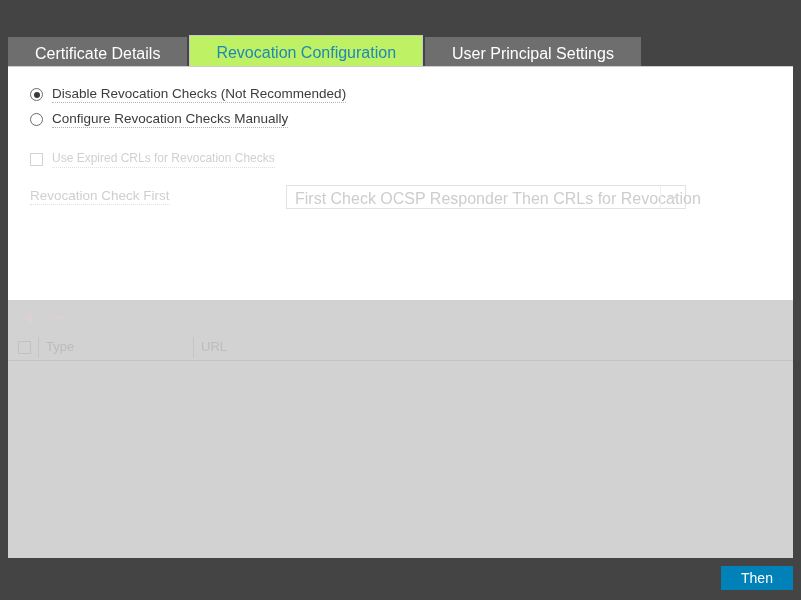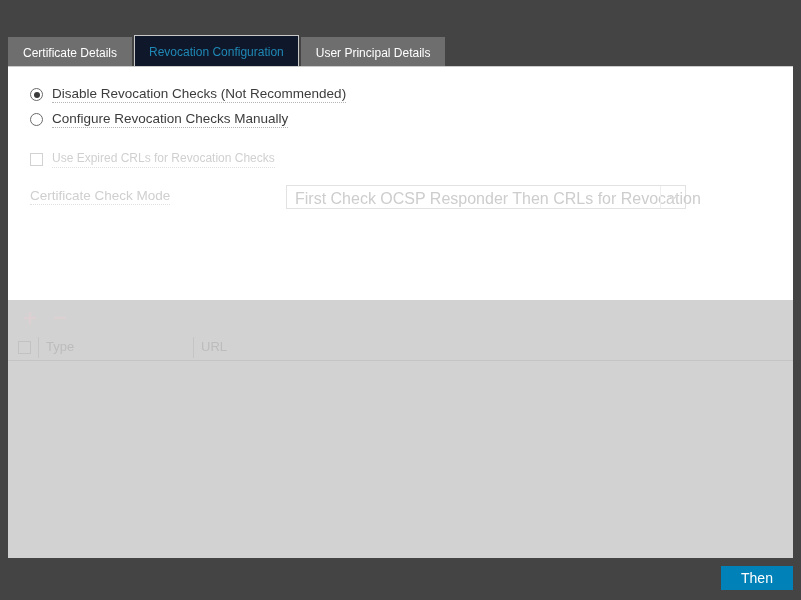--- a/index.html
+++ b/index.html
@@ -66,33 +66,33 @@
     position: absolute;
     left: 8px;
     top: 2px;
     display: flex;
     align-items: flex-end;
     height: 33px;
   }
   .tab {
     height: 31px;
     line-height: 31px;
-    padding: 0 14px;
-    font-size: 12px;
+    padding: 0 26px;
+    font-size: 16px;
     color: #ffffff;
     background: #6e6e6e;
     box-sizing: border-box;
     cursor: pointer;
     white-space: nowrap;
     border: 1px solid #6e6e6e;
     border-bottom: none;
     margin-right: 2px;
   }
   .tab.active {
-    background: #0f172a;
+    background: #bef264;
     color: #1f88b5;
     height: 33px;
     line-height: 33px;
     border: 1px solid #c8c8c8;
     border-bottom: none;
     font-weight: 400;
   }
 
   
   .content {
@@ -327,21 +327,21 @@
 </head>
 <body>
 
 <div class="window">
 
 
   <div class="tabstrip">
     <div class="tabs">
       <div class="tab">Certificate Details</div>
       <div class="tab active">Revocation Configuration</div>
-      <div class="tab">User Principal Details</div>
+      <div class="tab">User Principal Settings</div>
     </div>
   </div>
 
   <div class="content">
 
     <div class="radio-row r1">
       <span class="radio checked"></span>
       <span class="radio-label">Disable Revocation Checks (Not Recommended)</span>
     </div>
 
@@ -349,21 +349,21 @@
       <span class="radio"></span>
       <span class="radio-label">Configure Revocation Checks Manually</span>
     </div>
 
     <div class="check-row">
       <span class="checkbox"></span>
       <span class="check-label">Use Expired CRLs for Revocation Checks</span>
     </div>
 
     <div class="field-row">
-      <span class="field-label">Certificate Check Mode</span>
+      <span class="field-label">Revocation Check First</span>
       <div class="select">
         <span class="select-value">First Check OCSP Responder Then CRLs for Revocation</span>
         <span class="select-arrow">
           <svg width="10" height="7" viewBox="0 0 10 7" aria-hidden="true">
             <path d="M1 1.5 L5 5.5 L9 1.5" stroke="#dedede" stroke-width="1.5" fill="none"></path>
           </svg>
         </span>
       </div>
     </div>
 

